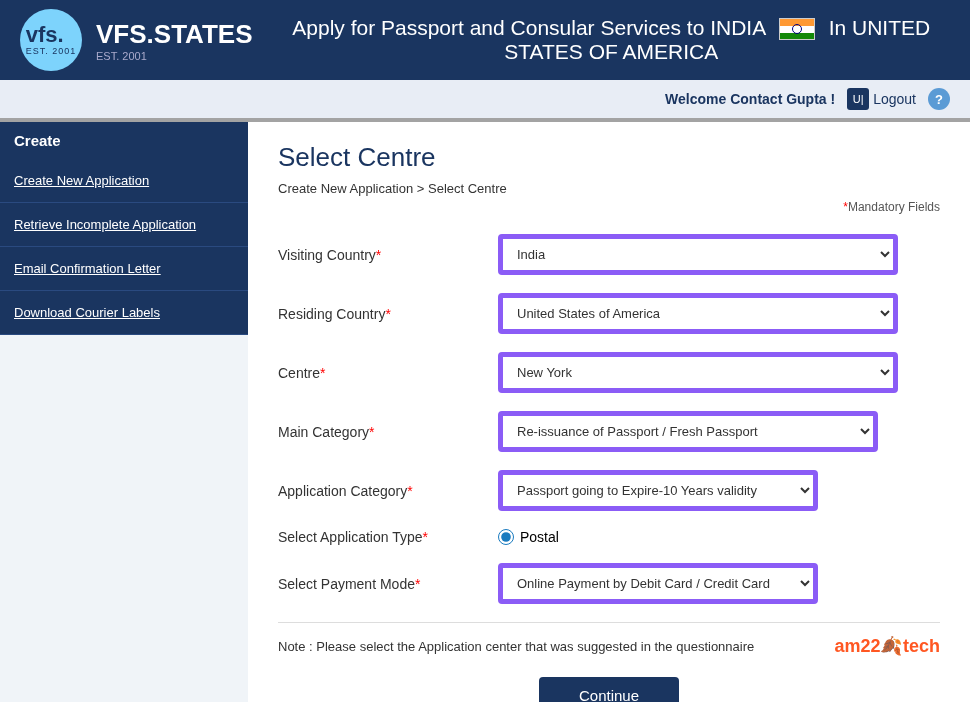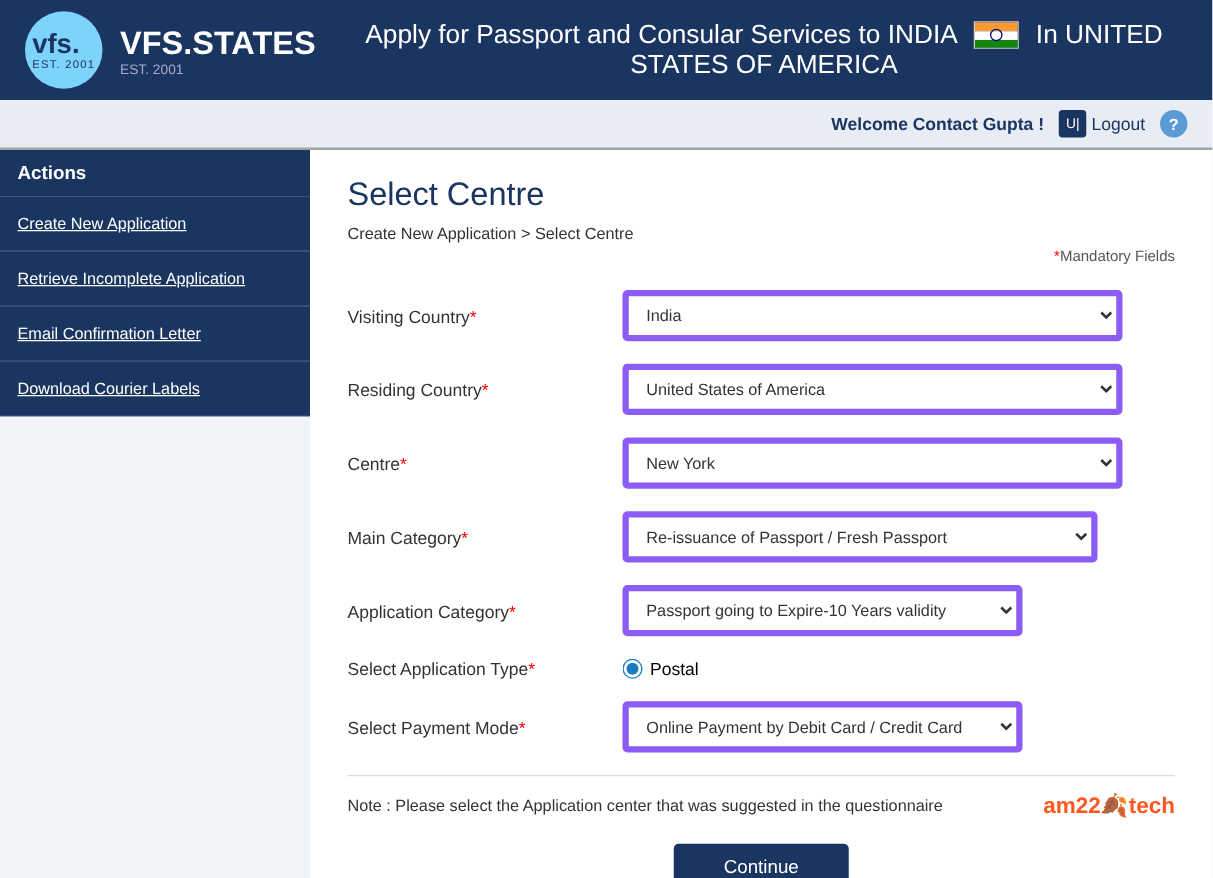--- a/index.html
+++ b/index.html
@@ -45,21 +45,21 @@
     .ashoka { width: 10px; height: 10px; border-radius: 50%; border: 1px solid #000080; }
 
     
     .top-bar {
       background: #e8edf5;
       padding: 8px 20px;
       display: flex;
       justify-content: flex-end;
       align-items: center;
       gap: 12px;
-      border-bottom: 2px solid #a3a3a3;
+      border-bottom: 4px solid #a3a3a3;
     }
     .welcome-text { font-weight: bold; color: #1a3560; font-size: 14px; }
     .logout-btn {
       display: flex; align-items: center; gap: 4px;
       color: #1a3560; font-size: 14px; cursor: pointer;
       text-decoration: none;
     }
     .logout-icon {
       width: 22px; height: 22px;
       background: #1a3560;
@@ -212,21 +212,21 @@
   <a class="logout-btn" href="#">
     <div class="logout-icon">U|</div>
     <span>Logout</span>
   </a>
   <div class="help-btn">?</div>
 </div>
 
 <div class="layout">
 
   <nav class="sidebar">
-    <div class="sidebar-header">Actions</div>
+    <div class="sidebar-header">Create</div>
     <a class="sidebar-item" href="#">
       <span>Create New Application</span>
     </a>
     <a class="sidebar-item" href="#">
       <span>Retrieve Incomplete Application</span>
     </a>
     <a class="sidebar-item" href="#">
       <span>Email Confirmation Letter</span>
     </a>
     <a class="sidebar-item" href="#">

